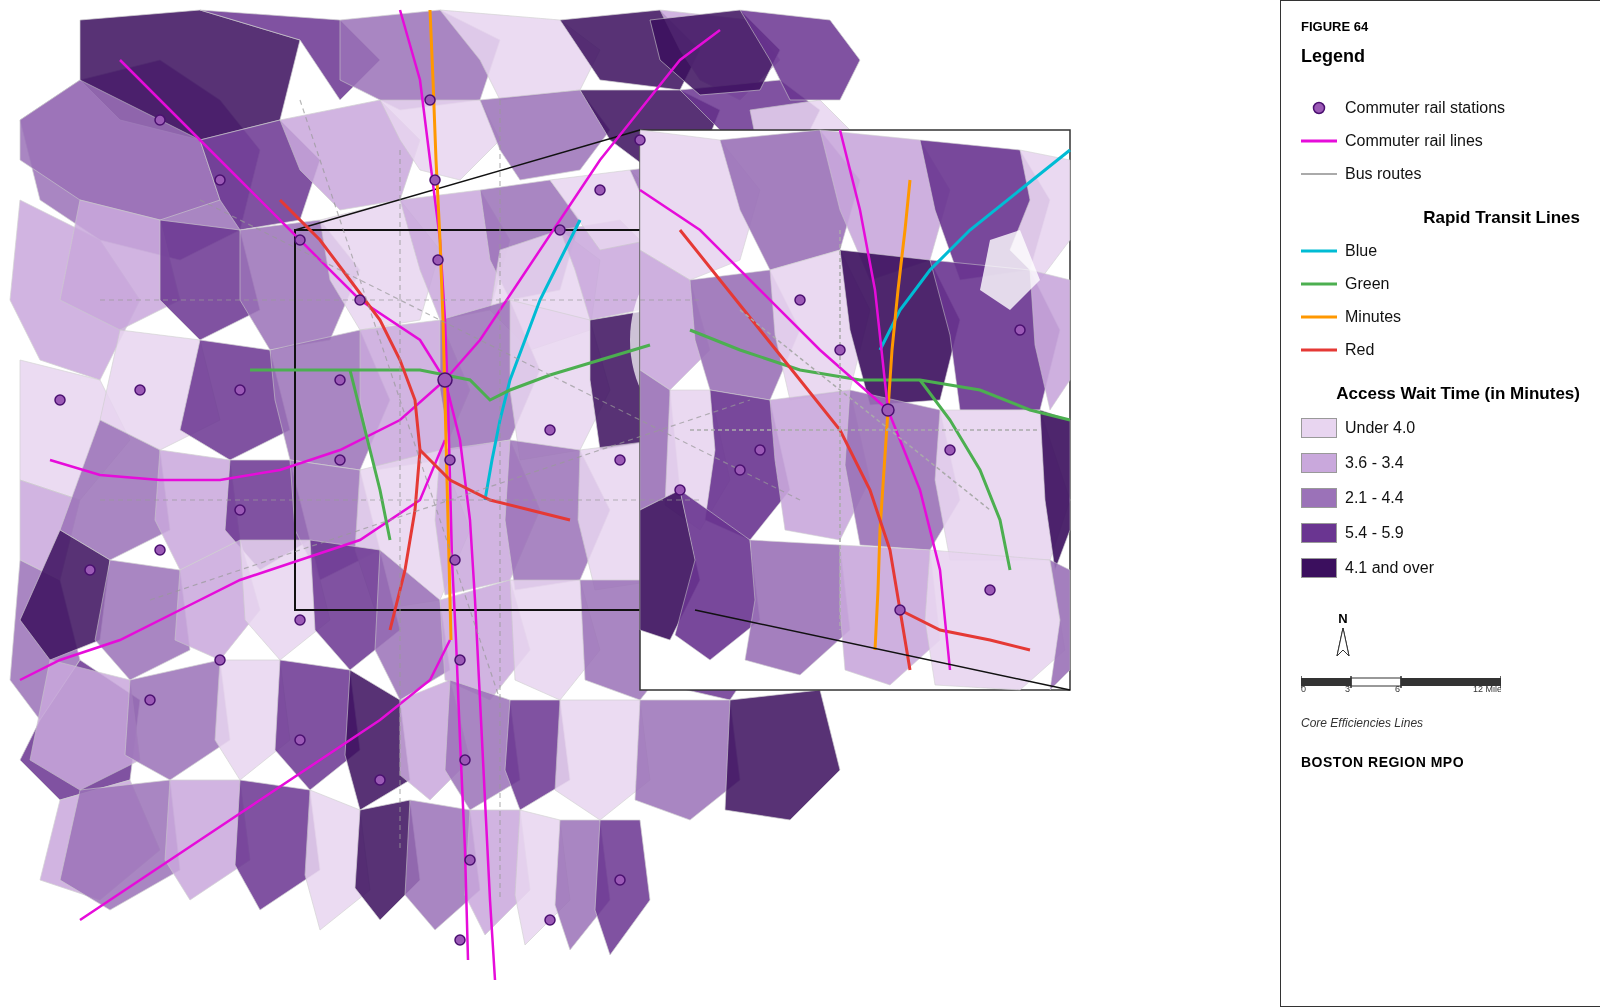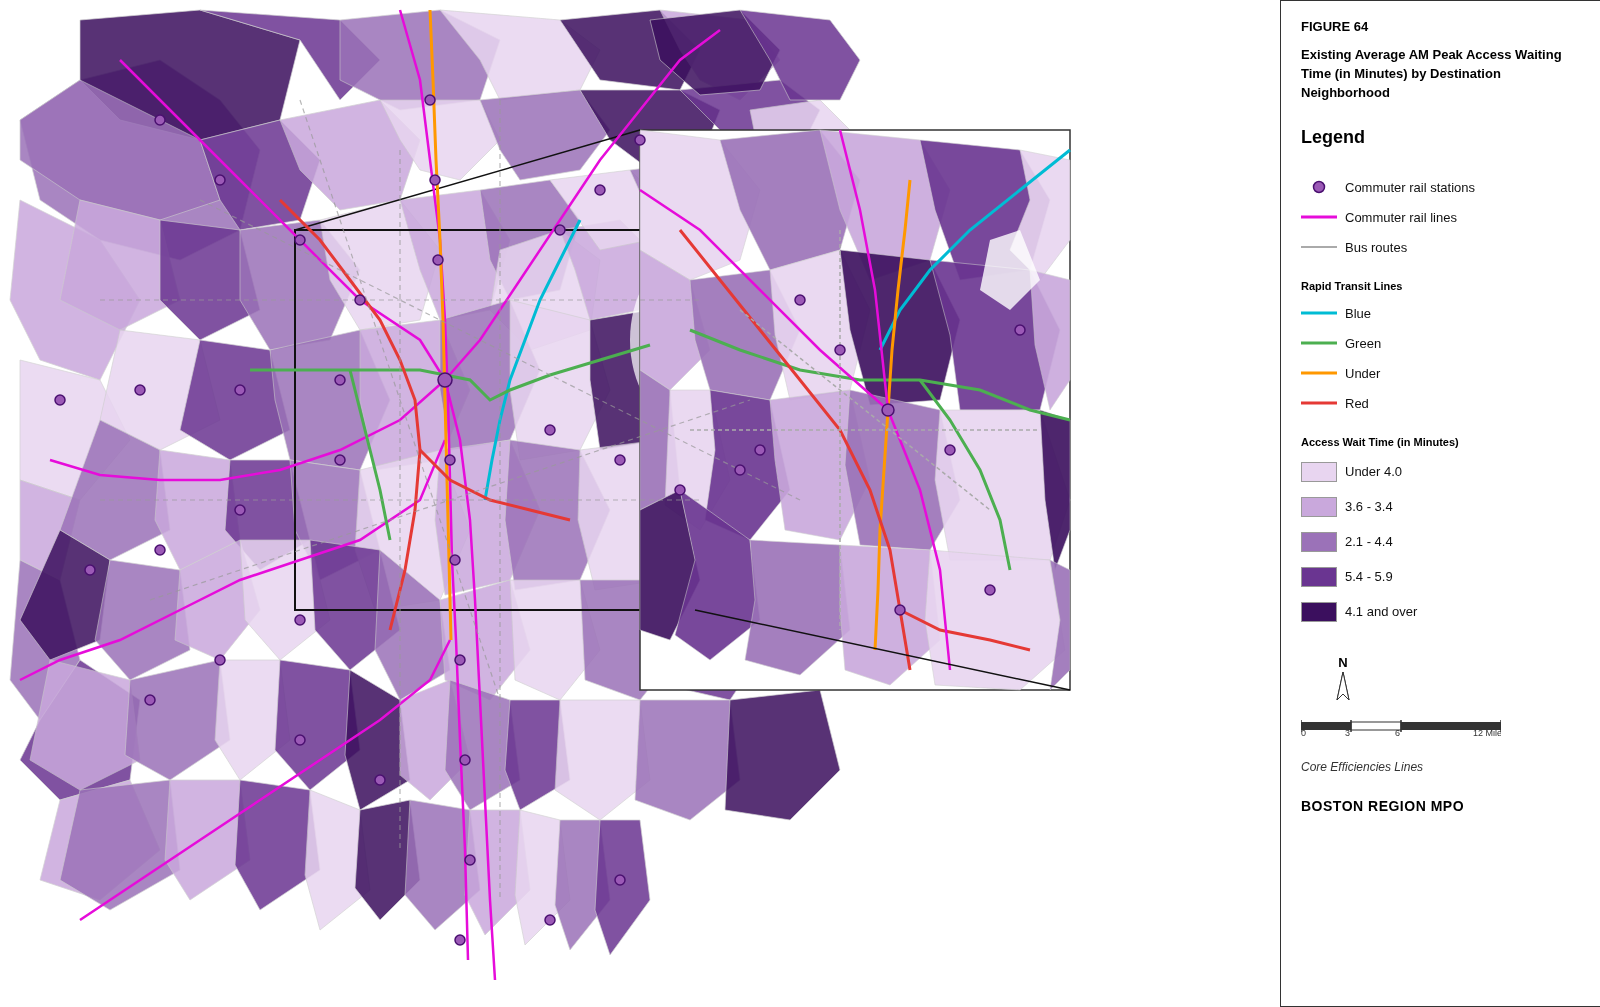--- a/index.html
+++ b/index.html
@@ -43,24 +43,25 @@
       font-weight: bold;
       margin-bottom: 16px;
       line-height: 1.45;
     }
     .legend-title {
       font-size: 18px;
       font-weight: bold;
       margin-bottom: 24px;
     }
     .legend-section-title {
-      font-size: 11px;
+      font-size: 17px;
       font-weight: bold;
       margin-top: 10px;
       margin-bottom: 6px;
+      text-align: right;
     }
     .legend-item {
       display: flex;
       align-items: center;
       margin-bottom: 7px;
       font-size: 12px;
     }
     .legend-symbol {
       width: 36px;
       display: flex;
@@ -70,21 +71,21 @@
       flex-shrink: 0;
     }
     .legend-color-box {
       width: 36px;
       height: 20px;
       margin-right: 8px;
       flex-shrink: 0;
       border: 0.5px solid #999;
     }
     .legend-text {
-      font-size: 13px;
+      font-size: 16px;
       color: #111;
     }
     .north-arrow-section {
       margin-top: 18px;
       display: flex;
       flex-direction: column;
       align-items: flex-start;
     }
     .north-arrow {
       display: flex;
@@ -366,21 +367,20 @@
       <circle cx="380" cy="780" r="5" fill="#9b59b6" stroke="#4a1070" stroke-width="1.5"></circle>
       <circle cx="460" cy="940" r="5" fill="#9b59b6" stroke="#4a1070" stroke-width="1.5"></circle>
       <circle cx="550" cy="920" r="5" fill="#9b59b6" stroke="#4a1070" stroke-width="1.5"></circle>
       <circle cx="620" cy="880" r="5" fill="#9b59b6" stroke="#4a1070" stroke-width="1.5"></circle>
     </g>
   </svg>
 </div>
 
 <div id="legend-panel">
   <div class="figure-number">FIGURE 64</div>
-  <div class="figure-title">Existing Average AM Peak Access Waiting Time (in Minutes) by Destination Neighborhood</div>
 
   <div class="legend-title">Legend</div>
 
   <div class="legend-item">
     <div class="legend-symbol">
       <svg width="14" height="14" viewBox="0 0 14 14">
         <circle cx="7" cy="7" r="5.5" fill="#9b59b6" stroke="#4a1070" stroke-width="1.5"></circle>
       </svg>
     </div>
     <span class="legend-text">Commuter rail stations</span>
@@ -423,21 +423,21 @@
     </div>
     <span class="legend-text">Green</span>
   </div>
 
   <div class="legend-item">
     <div class="legend-symbol">
       <svg width="36" height="10" viewBox="0 0 36 10">
         <line x1="0" y1="5" x2="36" y2="5" stroke="#ff9800" stroke-width="3"></line>
       </svg>
     </div>
-    <span class="legend-text">Under</span>
+    <span class="legend-text">Minutes</span>
   </div>
 
   <div class="legend-item">
     <div class="legend-symbol">
       <svg width="36" height="10" viewBox="0 0 36 10">
         <line x1="0" y1="5" x2="36" y2="5" stroke="#e53935" stroke-width="3"></line>
       </svg>
     </div>
     <span class="legend-text">Red</span>
   </div>

